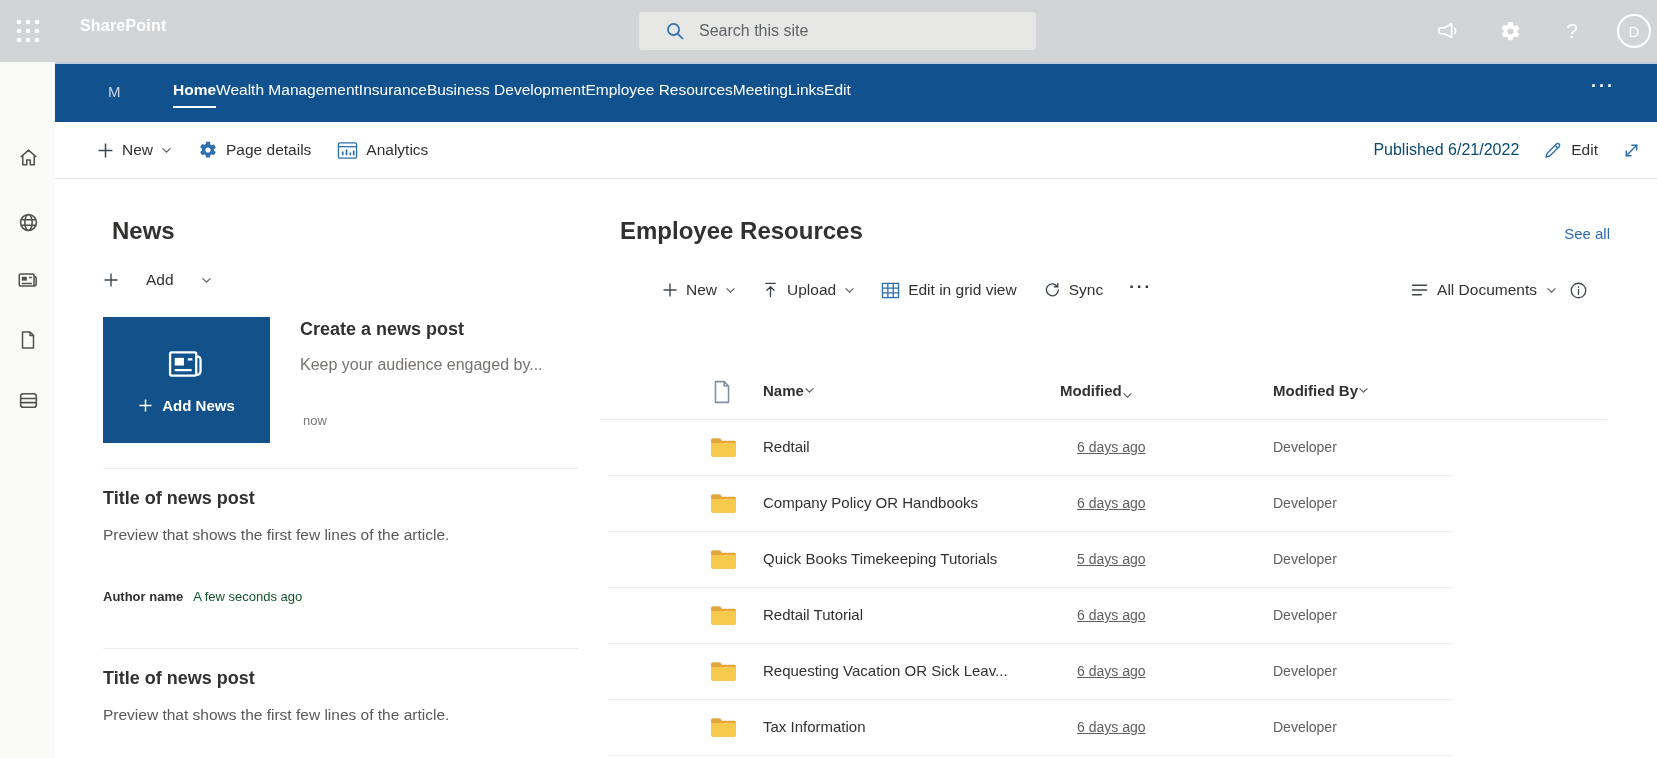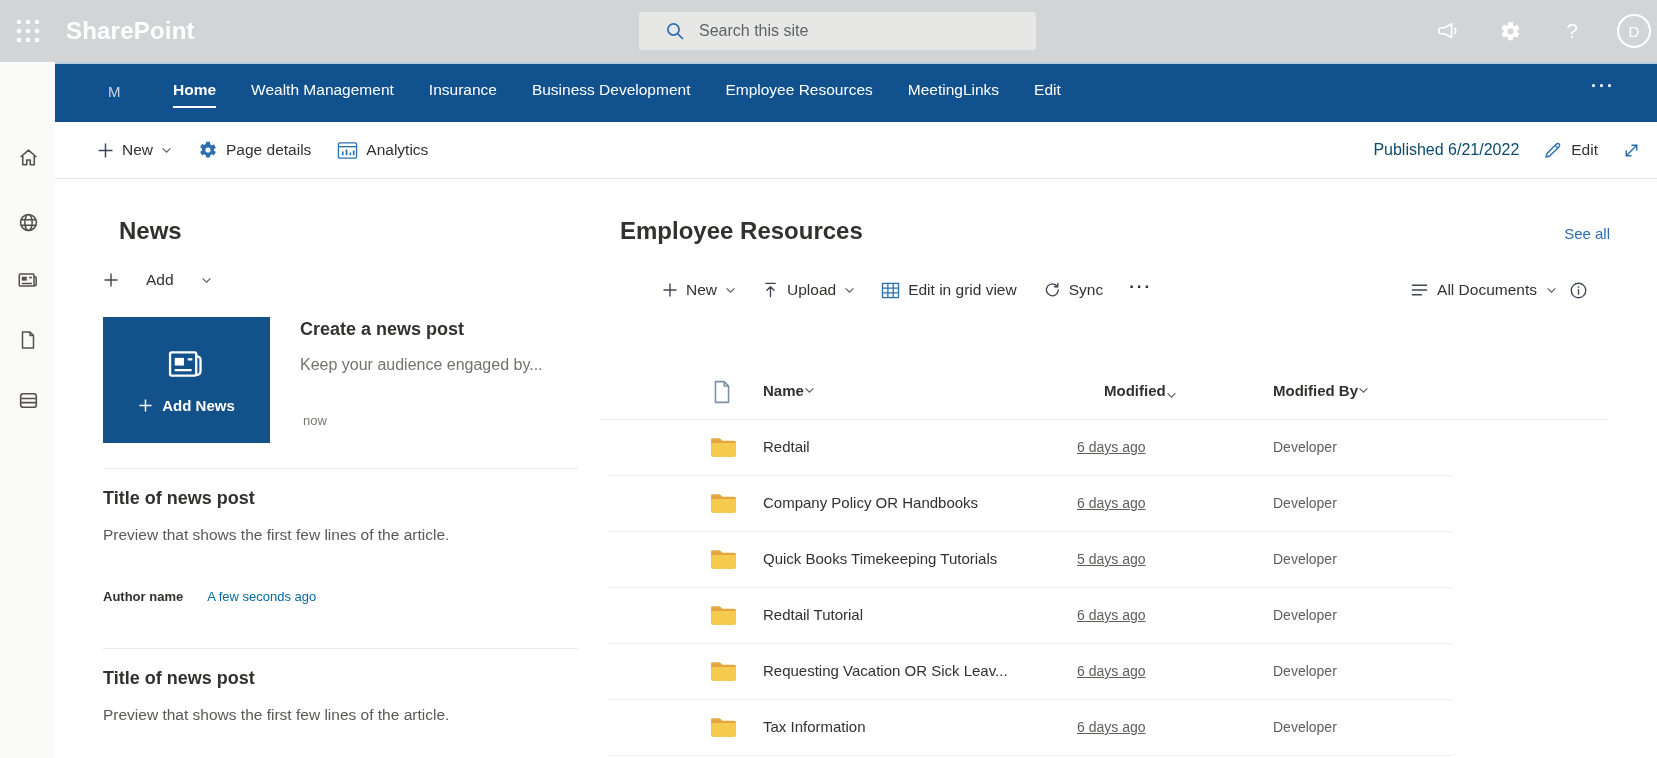--- a/index.html
+++ b/index.html
@@ -3,38 +3,38 @@
 <meta charset="utf-8">
 <style>
   * { margin:0; padding:0; box-sizing:border-box; }
   html,body { width:1657px; height:758px; overflow:hidden; }
   body { font-family:"Liberation Sans", sans-serif; background:#fff; position:relative; color:#323130; }
   button { background:none; border:none; cursor:pointer; font-family:inherit; }
 
   
   .suitebar { position:absolute; left:0; top:0; width:1657px; height:62px; background:#d2d4d6; }
   .waffle-btn { position:absolute; left:10px; top:15px; width:36px; height:32px; display:flex; align-items:center; justify-content:center; }
-  .sp-title { position:absolute; left:66px; top:17px; font-size:24px; font-weight:700; color:#fff; letter-spacing:.2px; }
+  .sp-title { position:absolute; left:80px; top:17px; font-size:16px; font-weight:700; color:#fff; letter-spacing:.2px; }
   .searchbox { position:absolute; left:639px; top:12px; width:397px; height:38px; background:#e7e7e6; border-radius:3px; display:flex; align-items:center; padding-left:26px; }
   .searchbox svg { flex:0 0 auto; }
   .searchbox input { border:none; outline:none; background:transparent; font-size:16px; color:#444; margin-left:14px; width:300px; font-family:inherit; }
   .searchbox input::placeholder { color:#5f6367; opacity:1; }
   .suite-right { position:absolute; right:0; top:0; height:62px; display:flex; align-items:center; gap:28px; padding-right:6px; color:#fff; }
   .suite-iconbtn { width:34px; height:34px; display:flex; align-items:center; justify-content:center; color:#fff; }
   .help-glyph { font-size:21px; color:#fff; font-weight:400; }
   .avatar { width:34px; height:34px; border:2px solid #fff; border-radius:50%; display:flex; align-items:center; justify-content:center; color:#fff; font-size:15px; }
 
   
   .sidebar { position:absolute; left:0; top:62px; width:55px; bottom:0; background:#fafaf9; }
   .side-btn { position:absolute; left:12px; width:32px; height:32px; display:flex; align-items:center; justify-content:center; color:#53514f; }
 
   
   .navbar { position:absolute; left:55px; top:62px; right:0; height:60px; background:#11528e; box-shadow: inset 0 2px 0 rgba(205,216,227,.9); display:flex; align-items:center; }
   .site-logo { position:absolute; left:53px; top:21px; color:#ccd6e3; font-size:15px; }
-  .nav-items { position:absolute; left:118px; display:flex; gap:35px; align-items:center; }
+  .nav-items { position:absolute; left:118px; display:flex; align-items:center; }
   .nav-item { color:#fff; font-size:15.5px; position:relative; padding:6px 0 10px; }
   .nav-item.active { font-weight:700; }
   .nav-item.active::after { content:""; position:absolute; left:0; right:0; bottom:1px; height:2.5px; background:#fff; }
   .nav-more { position:absolute; right:42px; top:14px; color:#fff; font-size:18px; letter-spacing:2px; font-weight:700; }
 
   
   .commandbar { position:absolute; left:55px; top:122px; right:0; height:57px; background:#fff; border-bottom:1px solid #e5e5e4; }
   .cmd-left { position:absolute; left:42px; top:0; height:56px; display:flex; align-items:center; gap:26px; }
   .cmd-right { position:absolute; right:16px; top:0; height:56px; display:flex; align-items:center; gap:24px; }
   .cmd-item { display:flex; align-items:center; gap:8px; font-size:15.5px; color:#323130; }
@@ -42,48 +42,48 @@
   .chev { color:#605e5c; }
   .icon-blue { color:#2e6fae; }
   .icon-dark { color:#3d4650; }
 
   
   .content { position:absolute; left:55px; top:179px; right:0; bottom:0; background:#fff; }
 
   
   .news { position:absolute; left:48px; top:0; width:475px; height:579px; }
   .wp-title { position:absolute; font-size:24px; font-weight:700; color:#323130; }
-  .news .wp-title { left:16px; top:38px; }
+  .news .wp-title { left:9px; top:38px; }
   .news-add { position:absolute; left:0; top:92px; display:flex; align-items:center; gap:27px; font-size:15.5px; color:#323130; }
   .news-tile { position:absolute; left:0; top:138px; width:167px; height:126px; background:#13518b; display:flex; flex-direction:column; align-items:center; justify-content:center; gap:16px; }
   .news-tile .tile-label { color:#fff; font-size:15px; font-weight:700; display:flex; align-items:center; gap:9px; }
   .promo-title { position:absolute; left:197px; top:140px; font-size:18px; font-weight:700; }
   .promo-sub { position:absolute; left:197px; top:177px; font-size:16px; color:#75726f; }
   .promo-time { position:absolute; left:200px; top:234px; font-size:13px; color:#7a7876; }
   .divider { position:absolute; left:0; width:475px; height:1px; background:#ececeb; }
   .post-title { position:absolute; left:0; font-size:18px; font-weight:700; color:#323130; }
   .post-preview { position:absolute; left:0; font-size:15.5px; color:#5b5957; }
-  .post-meta { position:absolute; left:0; font-size:13px; display:flex; gap:24px; align-items:baseline; }
+  .post-meta { position:absolute; left:0; font-size:13px; display:flex; gap:10px; align-items:baseline; }
   .post-meta .author { font-weight:700; color:#323130; }
-  .post-meta .when { color:#0369a1; }
+  .post-meta .when { color:#14532d; }
 
   
   .library { position:absolute; left:545px; top:0; width:1010px; height:579px; }
   .library .wp-title { left:20px; top:38px; }
   .see-all { position:absolute; right:0; top:46px; font-size:15px; color:#2b6cb0; }
   .lib-toolbar { position:absolute; left:62px; top:94px; display:flex; align-items:center; gap:26px; height:34px; }
   .tb-item { display:flex; align-items:center; gap:8px; font-size:15.5px; color:#323130; }
   .tb-more { font-size:17px; font-weight:700; letter-spacing:2px; color:#323130; padding-bottom:6px; }
   .view-cluster { position:absolute; right:22px; top:94px; display:flex; align-items:center; gap:12px; height:34px; }
   .view-sel { display:flex; align-items:center; gap:9px; font-size:15.5px; color:#323130; }
 
   .table-header { position:absolute; left:0; top:187px; width:1007px; height:54px; border-bottom:1px solid #e9e8e7; }
   .th { position:absolute; top:16px; font-size:15px; font-weight:600; color:#323130; display:flex; align-items:center; }
   .th-icon { position:absolute; left:112px; top:14px; color:#7e8fa5; }
-  .th-name { left:163px; } .th-mod { left:504px;align-items:flex-end; } .th-by { left:673px; }
+  .th-name { left:163px; } .th-mod { left:460px;align-items:flex-end; } .th-by { left:673px; }
 
   .rows { position:absolute; left:0; top:241px; width:1007px; }
   .row { position:relative; height:56px; }
   .row .rowline { position:absolute; left:8px; width:845px; bottom:0; height:1px; background:#f1f0ef; }
   .c-folder { position:absolute; left:110px; top:17px; }
   .c-name { position:absolute; left:163px; top:18px; font-size:15px; color:#323130; }
   .c-mod { position:absolute; left:477px; top:19px; font-size:14px; color:#605e5c;text-decoration:underline; }
   .c-by { position:absolute; left:673px; top:19px; font-size:14px; color:#605e5c; }
 
   svg { display:block; }

